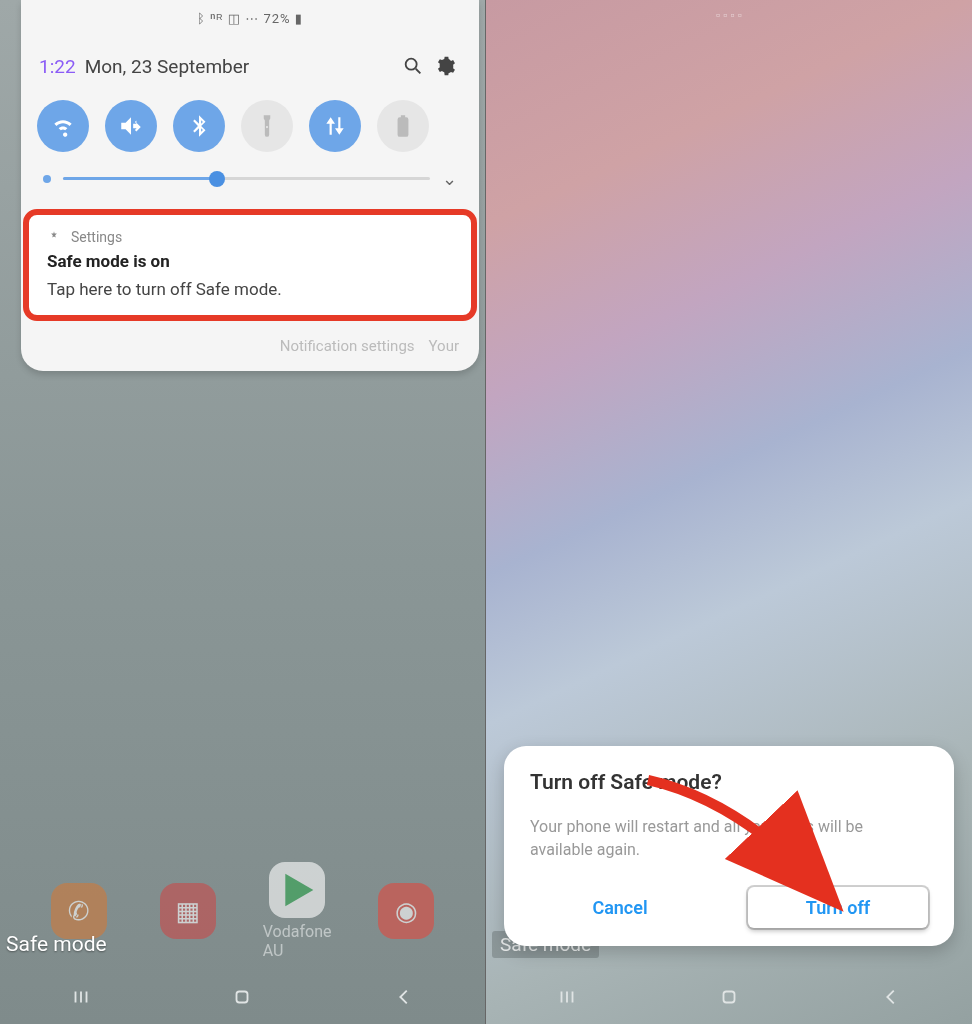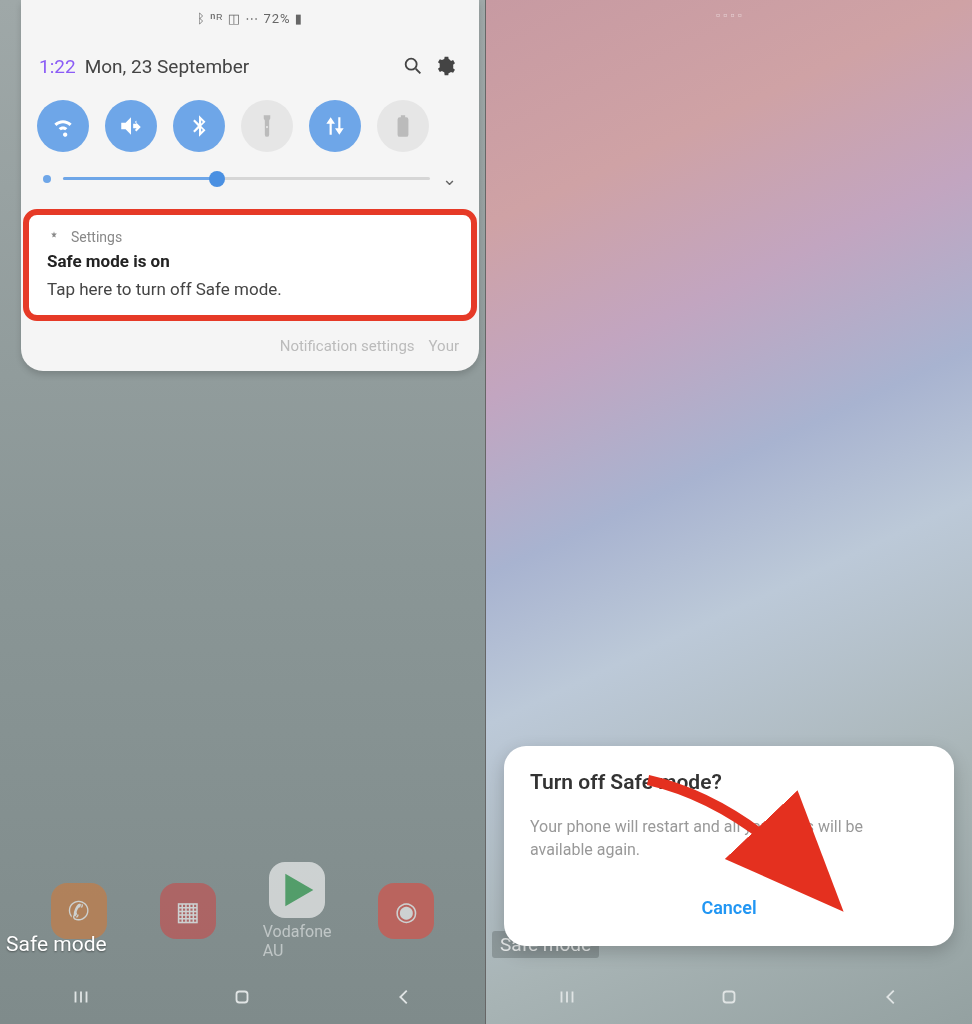--- a/index.html
+++ b/index.html
@@ -307,20 +307,21 @@
     <span>▫ ▫ ▫ ▫</span>
   </div>
 
   <div class="right-safe">Safe mode</div>
 
   <div class="dialog">
     <div class="dlg-title">Turn off Safe mode?</div>
     <div class="dlg-body">Your phone will restart and all your apps will be available again.</div>
     <div class="dlg-actions">
       <div class="dlg-btn">Cancel</div>
+      <div class="dlg-btn turnoff">Turn off</div>
     </div>
   </div>
 
   <div class="nav">
     <div class="n">
         <svg viewBox="0 0 24 24">
           <line x1="6" y1="6" x2="6" y2="18"></line>
           <line x1="12" y1="6" x2="12" y2="18"></line>
           <line x1="18" y1="6" x2="18" y2="18"></line>
         </svg>

